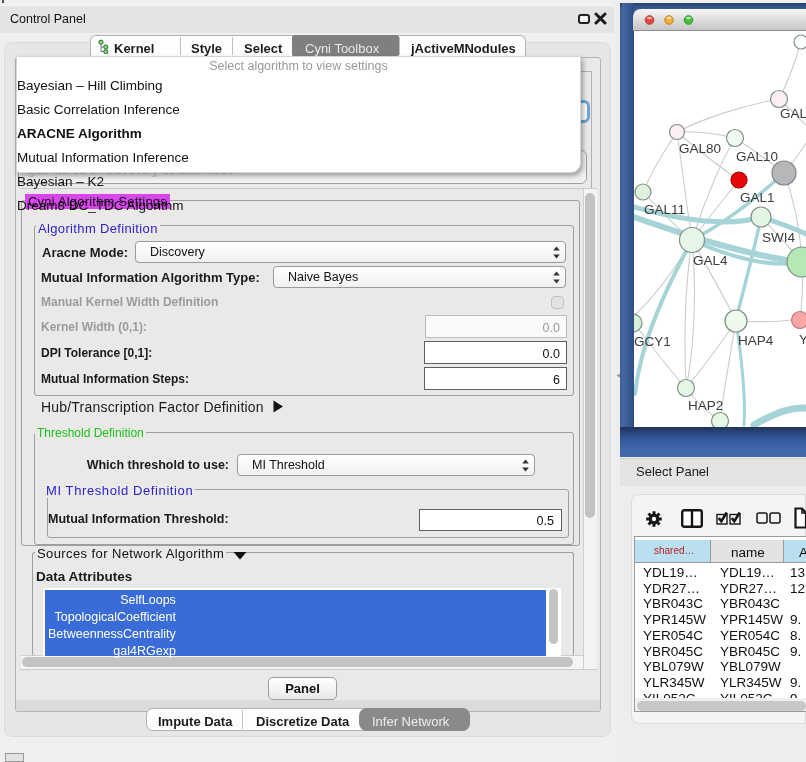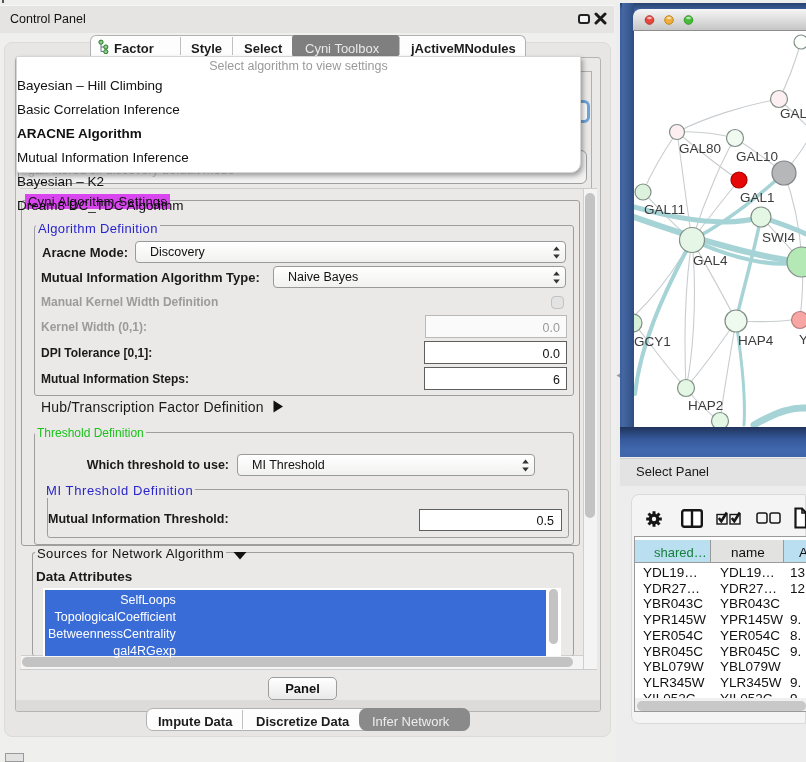--- a/index.html
+++ b/index.html
@@ -34,21 +34,21 @@
   <div class="abs" style="left:180px;top:37px;width:1px;height:18px;background:#c0c0c0;"></div>
   <div class="abs" style="left:232px;top:37px;width:1px;height:18px;background:#c0c0c0;"></div>
   <div class="abs" style="left:292px;top:35px;width:107px;height:22px;background:#7f7f7f;border-radius:3px;"></div>
   <div class="abs" style="left:399px;top:37px;width:1px;height:18px;background:#c0c0c0;"></div>
   <svg class="abs" style="left:97px;top:39px" width="13" height="15" viewBox="0 0 13 15">
     <path d="M4 5.5 L4 12.5 L6.5 12.5 M4 8 L6.5 8" stroke="#66788a" stroke-width="1" fill="none"></path>
     <circle cx="4" cy="3.2" r="2.1" fill="#8fca8f" stroke="#1d7a1d" stroke-width="1"></circle>
     <circle cx="8.8" cy="8" r="2.1" fill="#8fca8f" stroke="#1d7a1d" stroke-width="1"></circle>
     <circle cx="8.8" cy="12.7" r="2.1" fill="#8fca8f" stroke="#1d7a1d" stroke-width="1"></circle>
   </svg>
-  <div class="abs" style="left:114px;top:41px;font-size:13px;font-weight:bold;color:#1c1c1c;">Factor</div>
+  <div class="abs" style="left:114px;top:41px;font-size:13px;font-weight:bold;color:#1c1c1c;">Kernel</div>
   <div class="abs" style="left:191px;top:41px;font-size:13px;font-weight:bold;color:#1c1c1c;">Style</div>
   <div class="abs" style="left:244px;top:41px;font-size:13px;font-weight:bold;color:#1c1c1c;">Select</div>
   <div class="abs" style="left:305px;top:41px;font-size:13px;color:#e8e8e8;">Cyni Toolbox</div>
   <div class="abs" style="left:411px;top:41px;font-size:13px;font-weight:bold;color:#1c1c1c;">jActiveMNodules</div>
 </div>
 
 <div class="abs" style="left:18px;top:150px;width:569px;height:34px;background:#f2f2f2;border:1px solid #9f9f9f;border-radius:6px;"></div>
 <div class="abs" style="left:28px;top:163px;font-size:12.5px;color:#c0c0c0;">galFiltered sif discovery default mode</div>
 <div class="abs" style="left:581px;top:71px;width:11px;height:117px;border-top:1px solid #b0b0b0;border-right:1px solid #b0b0b0;"></div>
 
@@ -275,21 +275,21 @@
 </svg>
 <svg class="abs" style="left:794px;top:507px" width="12" height="22" viewBox="0 0 12 22">
   <path d="M1.5 1.5 L8 1.5 L12 6 L12 20.5 L1.5 20.5 Z" fill="#fff" stroke="#161616" stroke-width="2.2"></path>
   <path d="M8 1.5 L8 6 L12 6" fill="none" stroke="#161616" stroke-width="1.6"></path>
 </svg>
 
 <div class="abs" style="left:634px;top:536px;width:172px;height:176px;background:#fff;border:1px solid #9a9a9a;border-right:none;"></div>
 <div class="abs" style="left:635px;top:540px;width:76px;height:23px;background:#badff0;border-right:1px solid #9a9a9a;border-bottom:1px solid #9a9a9a;"></div>
 <div class="abs" style="left:711px;top:540px;width:73px;height:23px;background:#e2e2e1;border-right:1px solid #9a9a9a;border-bottom:1px solid #9a9a9a;"></div>
 <div class="abs" style="left:784px;top:540px;width:22px;height:23px;background:#badff0;border-bottom:1px solid #9a9a9a;"></div>
-<div class="abs" style="left:654px;top:545px;font-size:13px;color:#15803d;">shared…</div>
+<div class="abs" style="left:654px;top:545px;font-size:10px;color:#b91c1c;">shared…</div>
 <div class="abs" style="left:731px;top:545px;font-size:13.5px;color:#111;">name</div>
 <div class="abs" style="left:799px;top:545px;font-size:13.5px;color:#111;">A</div>
 
 <div class="abs" style="left:643px;top:565px;font-size:13.5px;line-height:15.7px;color:#111;">YDL19…<br>YDR27…<br>YBR043C<br>YPR145W<br>YER054C<br>YBR045C<br>YBL079W<br>YLR345W<br>YIL052C</div>
 <div class="abs" style="left:720px;top:565px;font-size:13.5px;line-height:15.7px;color:#111;">YDL19…<br>YDR27…<br>YBR043C<br>YPR145W<br>YER054C<br>YBR045C<br>YBL079W<br>YLR345W<br>YIL052C</div>
 <div class="abs" style="left:790px;top:565px;font-size:13.5px;line-height:15.7px;color:#111;">13<br>12<br>&nbsp;<br>9.<br>8.<br>9.<br>&nbsp;<br>9.<br>9.</div>
 
 <div class="abs" style="left:635px;top:698px;width:171px;height:13px;background:#f0f0f0;"></div>
 <div class="abs" style="left:637px;top:701px;width:169px;height:10px;background:#c8c8c8;border-radius:5px;"></div>
 

